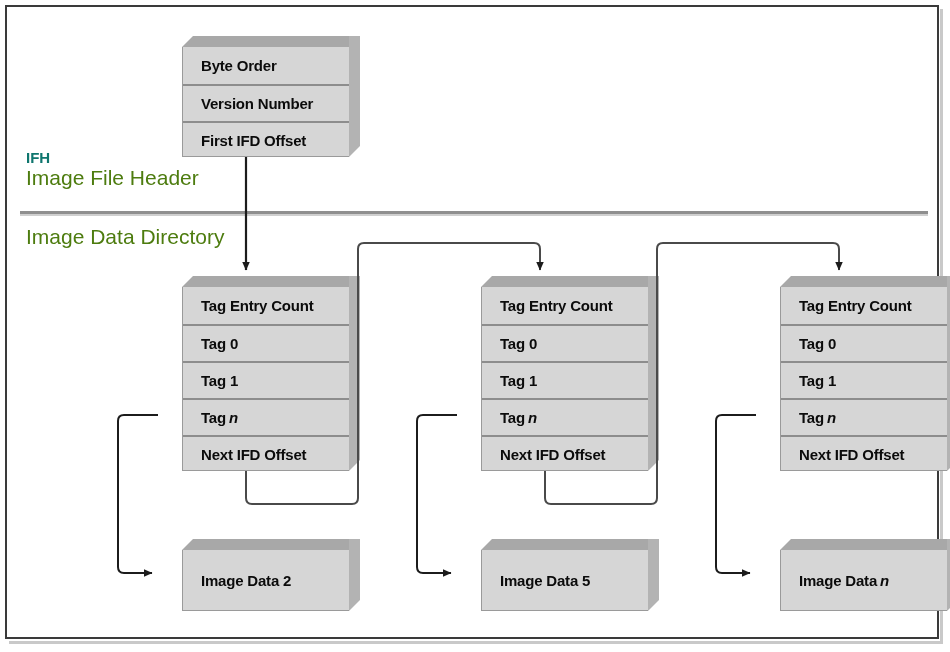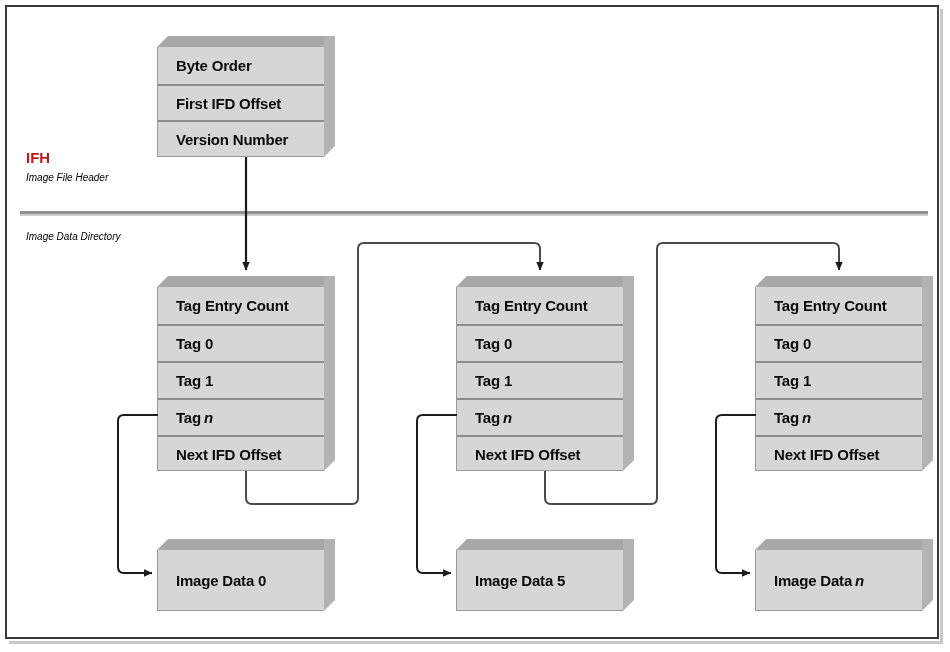--- a/index.html
+++ b/index.html
@@ -41,20 +41,21 @@
     left: 940px;
     top: 9px;
     width: 3px;
     height: 635px;
     background: #c9c9c9;
   }
 
   
   .box3d {
     position: absolute;
+    margin-left: 25px;
   }
   .box3d .top-edge {
     position: absolute;
     left: 0;
     top: 0;
     height: 11px;
     background: #a8a8a8;
     clip-path: polygon(11px 0, 100% 0, calc(100% - 11px) 100%, 0 100%);
   }
   .box3d .right-edge {
@@ -94,27 +95,26 @@
   }
 
   
   .sect {
     position: absolute;
     left: 26px;
   }
   .sect .abbr {
     font-weight: bold;
     font-size: 15px;
-    color: #b91c1c;
+    color: #0f766e;
     line-height: 19px;
   }
   .sect .full {
-    font-style: italic;
-    font-size: 10px;
-    color: #000000;
+    font-size: 21px;
+    color: #4d7c0f;
     line-height: 21px;
   }
 
   
   #divider {
     position: absolute;
     left: 20px;
     top: 211px;
     width: 908px;
     height: 3px;
@@ -157,22 +157,22 @@
 
   <div class="sect" style="top:226px">
     <div class="full">Image Data Directory</div>
   </div>
 
   <div class="box3d" style="left:157px; top:36px; width:178px; height:121px;">
     <div class="top-edge" style="width:178px;"></div>
     <div class="right-edge" style="left:167px; height:121px;"></div>
     <div class="face" style="width:167px; height:110px;">
       <div class="row" style="height:37px">Byte Order</div>
+      <div class="row" style="height:37px">Version Number</div>
       <div class="row" style="height:36px">First IFD Offset</div>
-      <div class="row" style="height:37px">Version Number</div>
     </div>
   </div>
 
   <div class="box3d" style="left:157px; top:276px; width:178px; height:195px;">
     <div class="top-edge" style="width:178px;"></div>
     <div class="right-edge" style="left:167px; height:195px;"></div>
     <div class="face" style="width:167px; height:184px;">
       <div class="row" style="height:37px">Tag Entry Count</div>
       <div class="row" style="height:37px">Tag 0</div>
       <div class="row" style="height:37px">Tag 1</div>
@@ -212,21 +212,21 @@
         </div>
       <div class="row" style="height:36px">Next IFD Offset</div>
     </div>
   </div>
 
   <div class="box3d" style="left:157px; top:539px; width:178px; height:72px;">
     <div class="top-edge" style="width:178px;"></div>
     <div class="right-edge" style="left:167px; height:72px;"></div>
     <div class="face" style="width:167px; height:61px;">
       <div class="row" style="height:61px">
-          <span>Image Data 0</span>
+          <span>Image Data 2</span>
           <i></i>
         </div>
     </div>
   </div>
 
   <div class="box3d" style="left:456px; top:539px; width:178px; height:72px;">
     <div class="top-edge" style="width:178px;"></div>
     <div class="right-edge" style="left:167px; height:72px;"></div>
     <div class="face" style="width:167px; height:61px;">
       <div class="row" style="height:61px">

